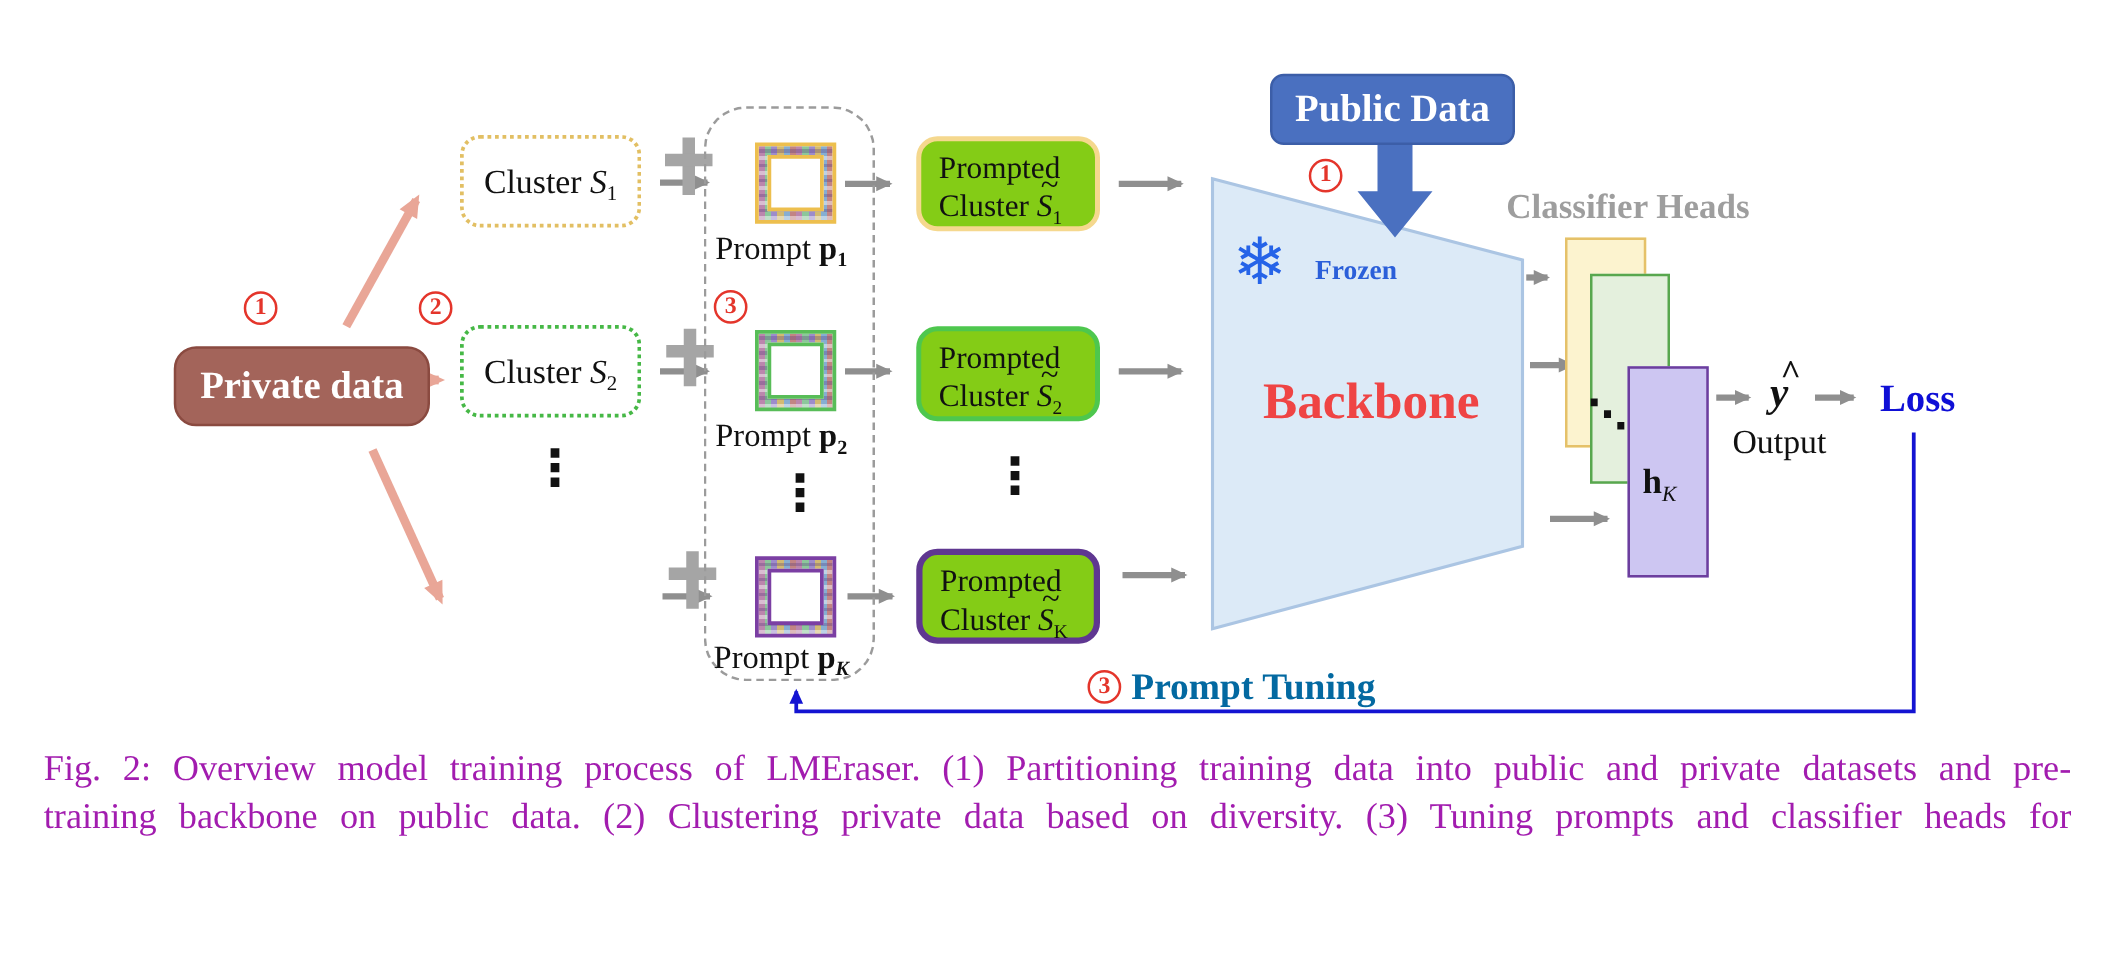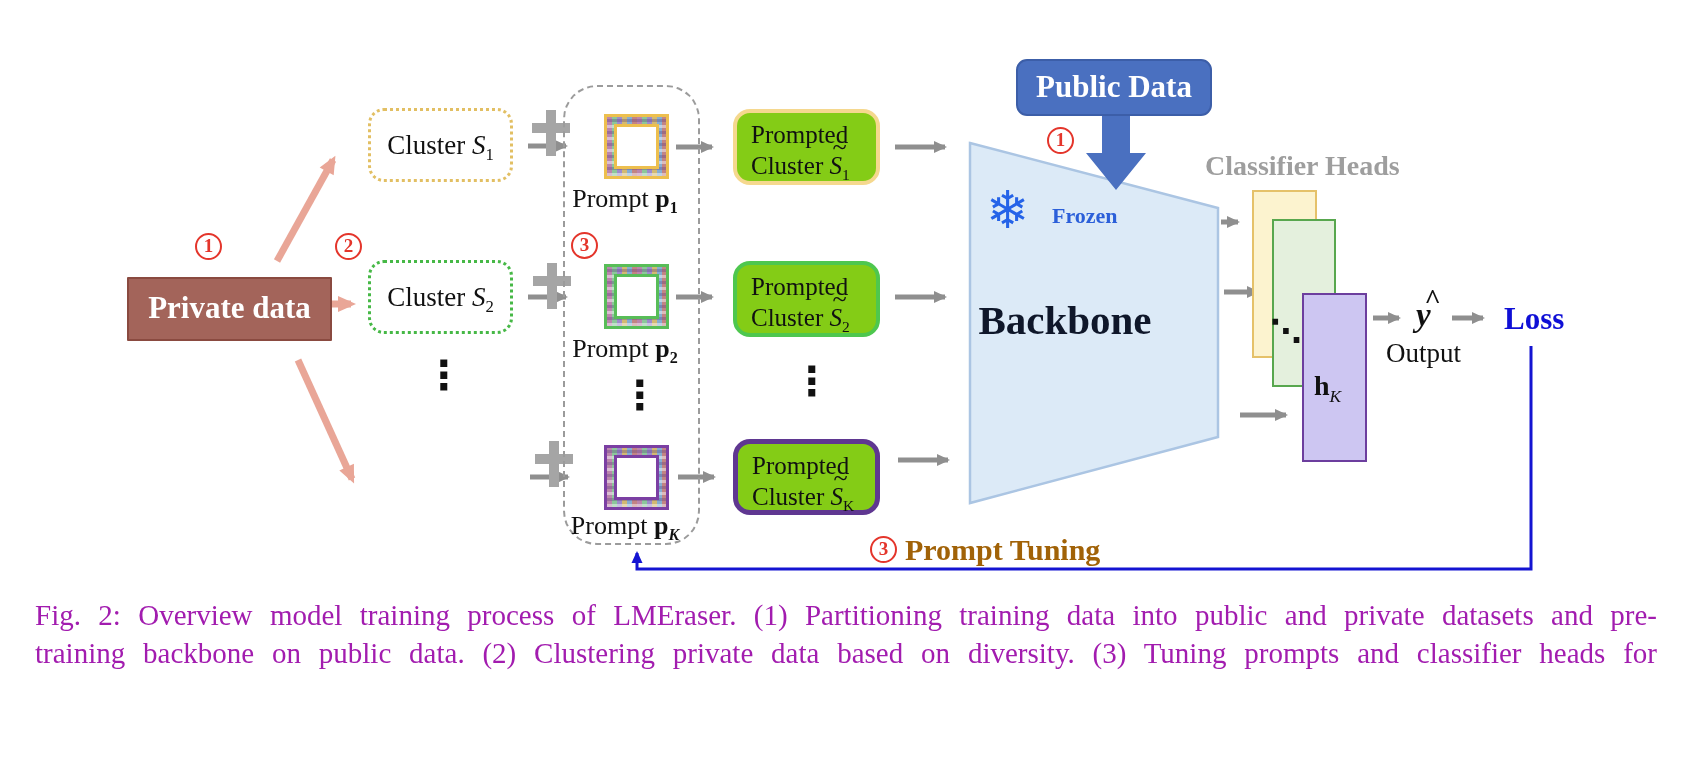--- a/index.html
+++ b/index.html
@@ -11,22 +11,22 @@
 
   
   .badge{
     position:absolute;width:27px;height:27px;border:2.5px solid #e4352b;border-radius:50%;
     color:#e4352b;font-weight:bold;font-size:19px;line-height:22px;text-align:center;
     box-sizing:border-box;background:transparent;
   }
 
   
   .private{
-    position:absolute;left:127px;top:277px;width:201px;height:60px;
-    background:#a3645a;border:2px solid #8a4a40;border-radius:1px;
+    position:absolute;left:139px;top:277px;width:201px;height:60px;
+    background:#a3645a;border:2px solid #8a4a40;border-radius:18px;
     color:#fff;font-weight:bold;font-size:31px;line-height:58px;text-align:center;
   }
 
   
   .cluster{
     position:absolute;left:368px;width:145px;height:74px;border-radius:16px;
     border:3px dotted #999;background:#fff;box-sizing:border-box;
     font-size:27px;text-align:center;line-height:68px;
   }
   .cluster.c1{top:108px;border-color:#e2bf63;}
@@ -79,36 +79,36 @@
   
   .public{
     position:absolute;left:1016px;top:59px;width:196px;height:57px;
     background:#4a70c0;border:2.5px solid #3c5ea8;border-radius:11px;box-sizing:border-box;
     color:#fff;font-weight:bold;font-size:31px;line-height:52px;text-align:center;
   }
 
   
   .snowflake{position:absolute;left:986px;top:180px;font-family:"DejaVu Sans",sans-serif;font-size:52px;color:#2563e8;}
   .frozen{position:absolute;left:1052px;top:203px;font-weight:bold;font-size:22px;color:#2b5fd9;}
-  .backbone-label{position:absolute;left:943px;top:296px;width:244px;text-align:center;font-weight:bold;font-size:41px;color:#0f172a;}
+  .backbone-label{position:absolute;left:975px;top:296px;width:244px;text-align:center;font-weight:bold;font-size:41px;color:#ef4444;}
 
   
   .ch-title{position:absolute;left:1205px;top:150px;width:220px;font-weight:bold;font-size:28px;color:#9e9e9e;}
   .head{position:absolute;box-sizing:border-box;}
   .head.hy{left:1252px;top:190px;width:65px;height:168px;background:#fcf3cf;border:2px solid #e5c169;}
   .head.hg{left:1272px;top:219px;width:64px;height:168px;background:#e4f0dd;border:2px solid #58a74e;}
   .head.hp{left:1302px;top:293px;width:65px;height:169px;background:#cdc6f2;border:2.5px solid #6c3e9e;}
   .hk{position:absolute;left:1314px;top:370px;font-size:28px;}
 
   
   .yhat{position:absolute;left:1416px;top:297px;font-size:33px;font-weight:bold;font-style:italic;}
   .yhat .hat{position:absolute;left:0.30em;top:-0.50em;font-style:normal;font-weight:bold;font-size:0.85em;}
   .output{position:absolute;left:1386px;top:338px;font-size:27px;}
   .loss{position:absolute;left:1504px;top:301px;font-size:31px;font-weight:bold;color:#0f0fd6;}
-  .ptuning{position:absolute;left:905px;top:533px;font-size:30px;font-weight:bold;color:#a16207;text-align:center;}
+  .ptuning{position:absolute;left:905px;top:533px;font-size:30px;font-weight:bold;color:#0369a1;text-align:center;}
 
   
   .caption{position:absolute;left:35px;top:596px;width:1622px;font-size:29px;line-height:38px;color:#a21caf;}
   .cap-line{text-align:justify;text-align-last:justify;}
   .cap-line.last{text-align:left;text-align-last:left;}
 </style>
 </head>
 <body>
 
 <div class="canvas">

